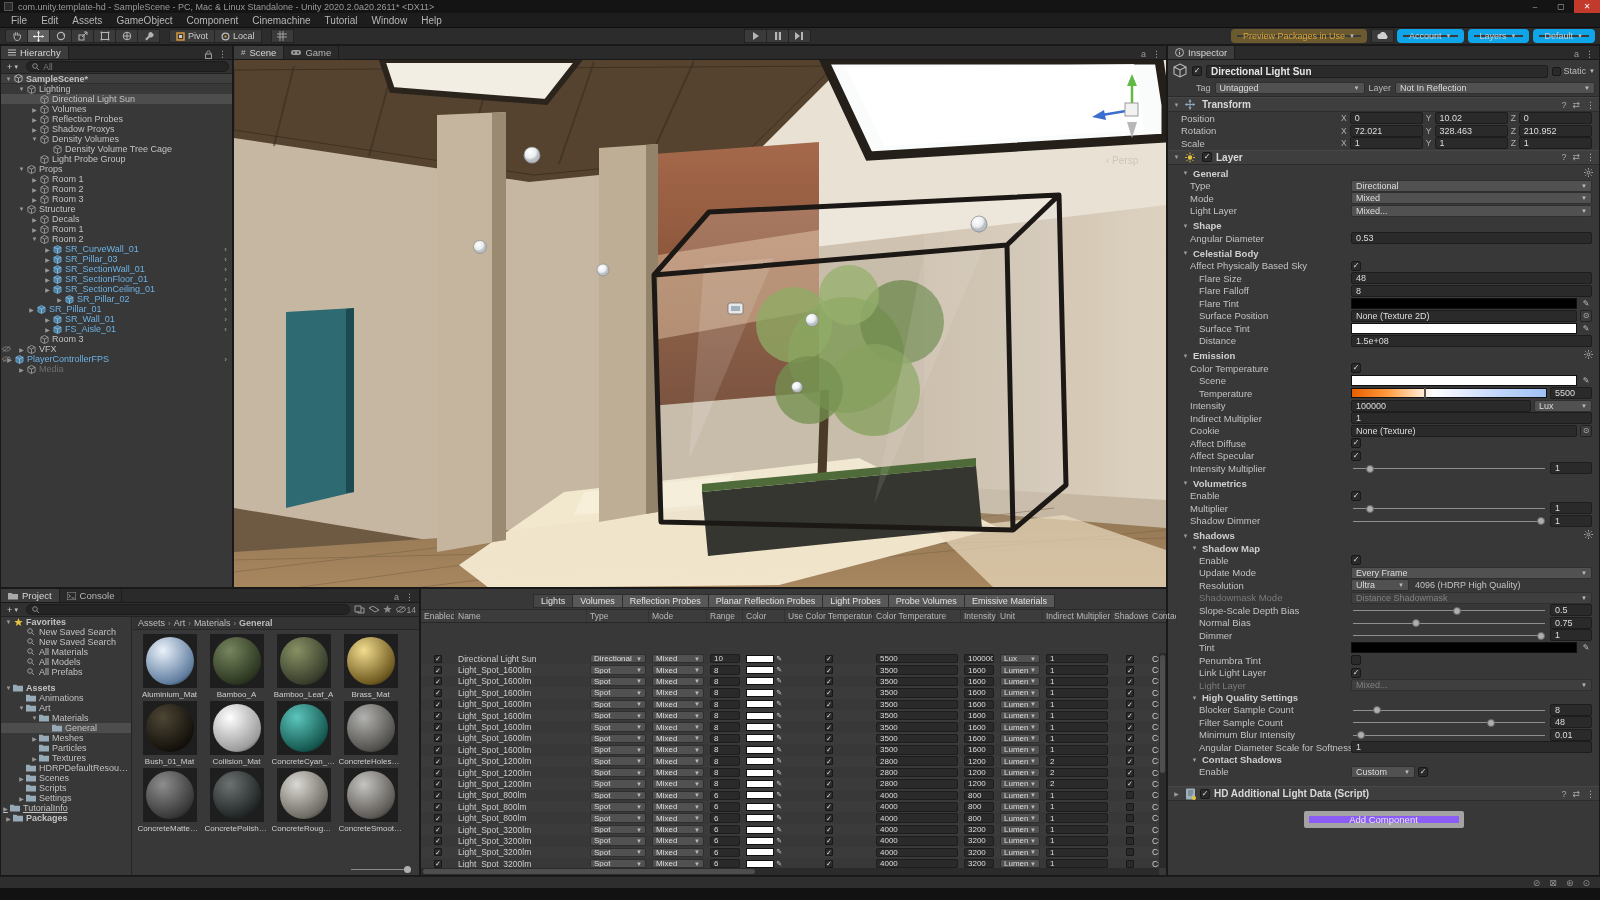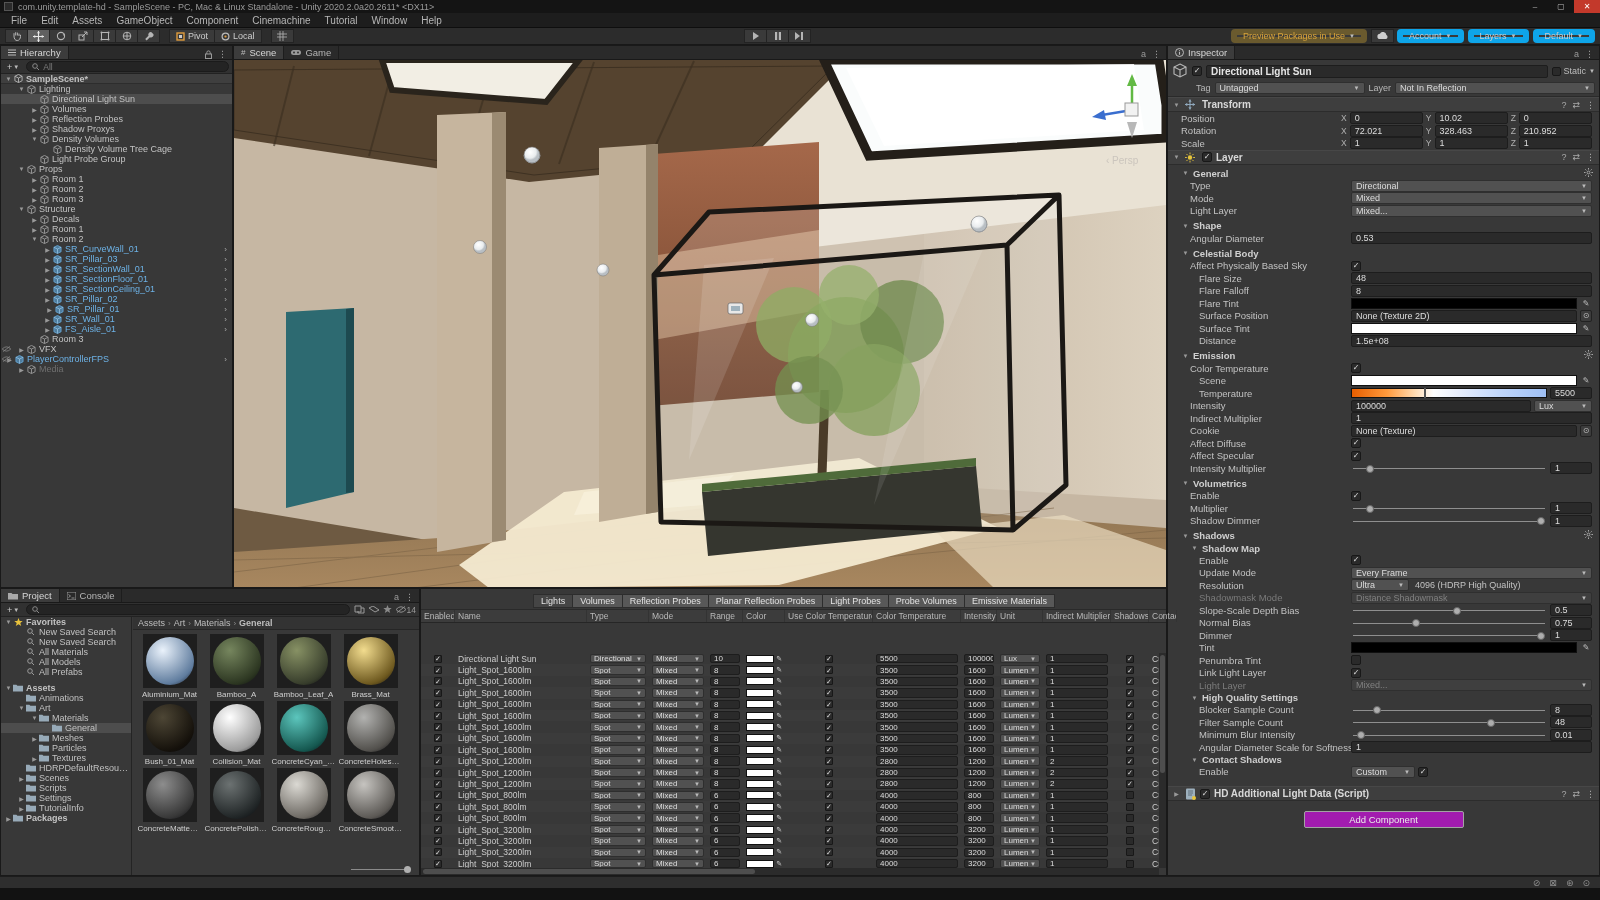--- a/index.html
+++ b/index.html
@@ -75,21 +75,21 @@
 .slidetrack{position:absolute;left:2px;right:2px;top:6px;height:1px;background:#8f8f8f}
 .slideknob{position:absolute;top:2.5px;width:8px;height:8px;border-radius:50%;background:#aeaeae;border:1px solid #666}
 .sval{width:42px;flex:none}
 .swatch{flex:1;height:11px;border:1px solid #101010;position:relative}
 .eyed{width:12px;flex:none;text-align:center;font-size:8px;color:#bbb}
 .objpick{width:12px;height:12px;flex:none;background:#3c3c3c;border:1px solid #222;border-radius:2px;display:flex;align-items:center;justify-content:center;font-size:8px;color:#bbb}
 .gear{margin-left:auto;margin-right:6px}
 .tempbar{flex:1;height:10px;border:1px solid #111;position:relative;background:linear-gradient(90deg,#e75e00 0%,#ff9a3d 18%,#ffd9ae 32%,#ffffff 42%,#e8eefc 55%,#c2d7fa 75%,#9fc0f5 100%)}
 .temptick{position:absolute;top:-1px;bottom:-1px;width:2px;background:#fdfdfd;border:1px solid #555}
 .scripthdr{margin-top:8px}
-.addcomp{width:160px;height:17px;background:#a21caf;border:1px solid #a3a3a3;border-radius:2px;margin:10px auto;display:flex;align-items:center;justify-content:center;font-size:9.5px;color:#eaeaea}
+.addcomp{width:160px;height:17px;background:#8b5cf6;border:5px solid #a3a3a3;border-radius:2px;margin:10px auto;display:flex;align-items:center;justify-content:center;font-size:9.5px;color:#eaeaea}
 
 .lxtabsrow{height:17px;display:flex;justify-content:center;align-items:center;margin-top:3px}
 .lxtab{height:14px;padding:0 7px;background:#585858;border:1px solid #2d2d2d;font-size:9px;display:flex;align-items:center;color:#e2e2e2;margin-right:-1px;white-space:nowrap}
 .lxtab.active{background:#454545}
 .lxctl{height:16px;display:flex;align-items:center;gap:5px;padding:0 10px;font-size:9px;color:#c6c6c6}
 .lxsearch{margin-left:auto;width:185px;height:11px;background:#242424;border:1px solid #1b1b1b;border-radius:6px;display:flex;align-items:center;padding:0 5px}
 .lxh{height:14px;display:flex;background:#3c3c3c;border-top:1px solid #2a2a2a;border-bottom:1px solid #262626;font-size:8.5px;color:#b9b9b9;align-items:center}
 .lxhc{padding:0 3px;border-right:1px solid #333;overflow:hidden;white-space:nowrap;flex:none;height:100%;display:flex;align-items:center}
 .lxbody{position:absolute;left:0;right:7px;top:64px;bottom:7px;overflow:hidden}
 .lxr{height:11.4px;display:flex;align-items:center;font-size:8.5px;color:#cdcdcd}
@@ -503,32 +503,32 @@
           <span class="harrow">▶</span>
           <span class="hicon">
             <svg width="9" height="9" viewBox="0 0 10 10">
               <path d="M5 0.5l4 2v5l-4 2-4-2v-5z" fill="#4f7d9e" stroke="#6db2e6" stroke-width="0.8"></path>
               <path d="M1 2.5l4 2 4-2M5 4.5v5" fill="none" stroke="#9cc8e8" stroke-width="0.8"></path>
             </svg>
           </span>
           <span class="hlabel prefab">SR_SectionCeiling_01</span>
           <span class="hchev">›</span>
         </div>
-        <div class="hrow" style="padding-left: 42px;">
+        <div class="hrow" style="padding-left: 54px;">
           <span class="harrow">▶</span>
           <span class="hicon">
             <svg width="9" height="9" viewBox="0 0 10 10">
               <path d="M5 0.5l4 2v5l-4 2-4-2v-5z" fill="#4f7d9e" stroke="#6db2e6" stroke-width="0.8"></path>
               <path d="M1 2.5l4 2 4-2M5 4.5v5" fill="none" stroke="#9cc8e8" stroke-width="0.8"></path>
             </svg>
           </span>
           <span class="hlabel prefab">SR_Pillar_02</span>
           <span class="hchev">›</span>
         </div>
-        <div class="hrow" style="padding-left: 26px; margin-left: 18px;">
+        <div class="hrow" style="padding-left: 26px;">
           <span class="harrow">▶</span>
           <span class="hicon">
             <svg width="9" height="9" viewBox="0 0 10 10">
               <path d="M5 0.5l4 2v5l-4 2-4-2v-5z" fill="#4f7d9e" stroke="#6db2e6" stroke-width="0.8"></path>
               <path d="M1 2.5l4 2 4-2M5 4.5v5" fill="none" stroke="#9cc8e8" stroke-width="0.8"></path>
             </svg>
           </span>
           <span class="hlabel prefab">SR_Pillar_01</span>
           <span class="hchev">›</span>
         </div>
@@ -1488,21 +1488,21 @@
         </div>
         <div class="hrow" style="padding-left: 16px;">
           <span class="harrow">▶</span>
           <span class="hicon">
             <svg width="10" height="8" viewBox="0 0 10 8">
               <path d="M0 0.8h3.4l1 1H10v5.6H0z" fill="#97aab8"></path>
             </svg>
           </span>
           <span class="hlabel">Settings</span>
         </div>
-        <div class="hrow" style="padding-left: 16px;">
+        <div class="hrow" style=" text-decoration: underline;">
           <span class="harrow">▶</span>
           <span class="hicon">
             <svg width="10" height="8" viewBox="0 0 10 8">
               <path d="M0 0.8h3.4l1 1H10v5.6H0z" fill="#97aab8"></path>
             </svg>
           </span>
           <span class="hlabel">TutorialInfo</span>
         </div>
         <div class="hrow" style="padding-left: 3px;">
           <span class="harrow">▶</span>

